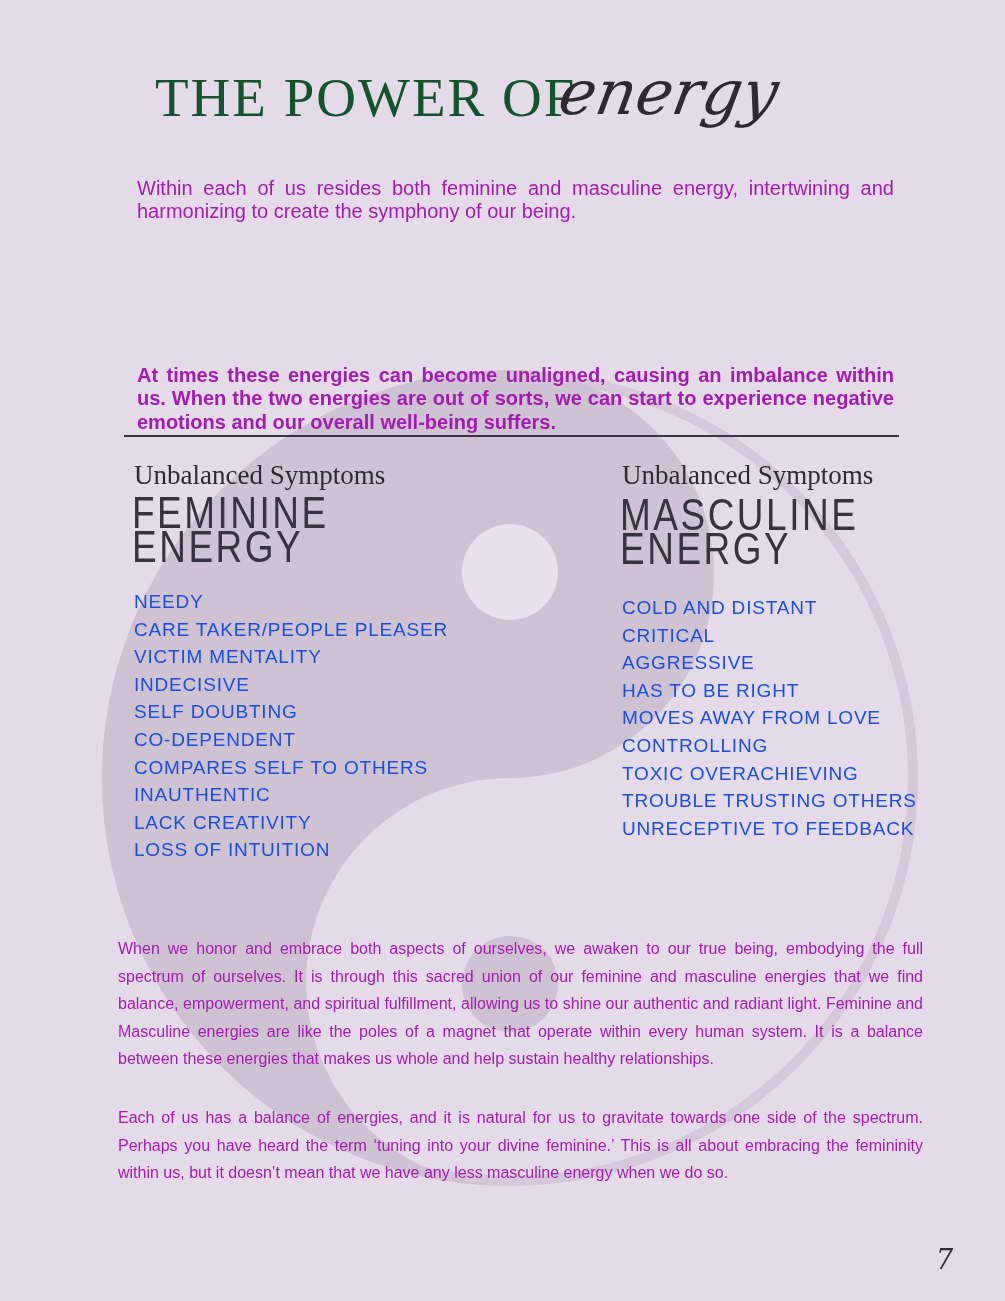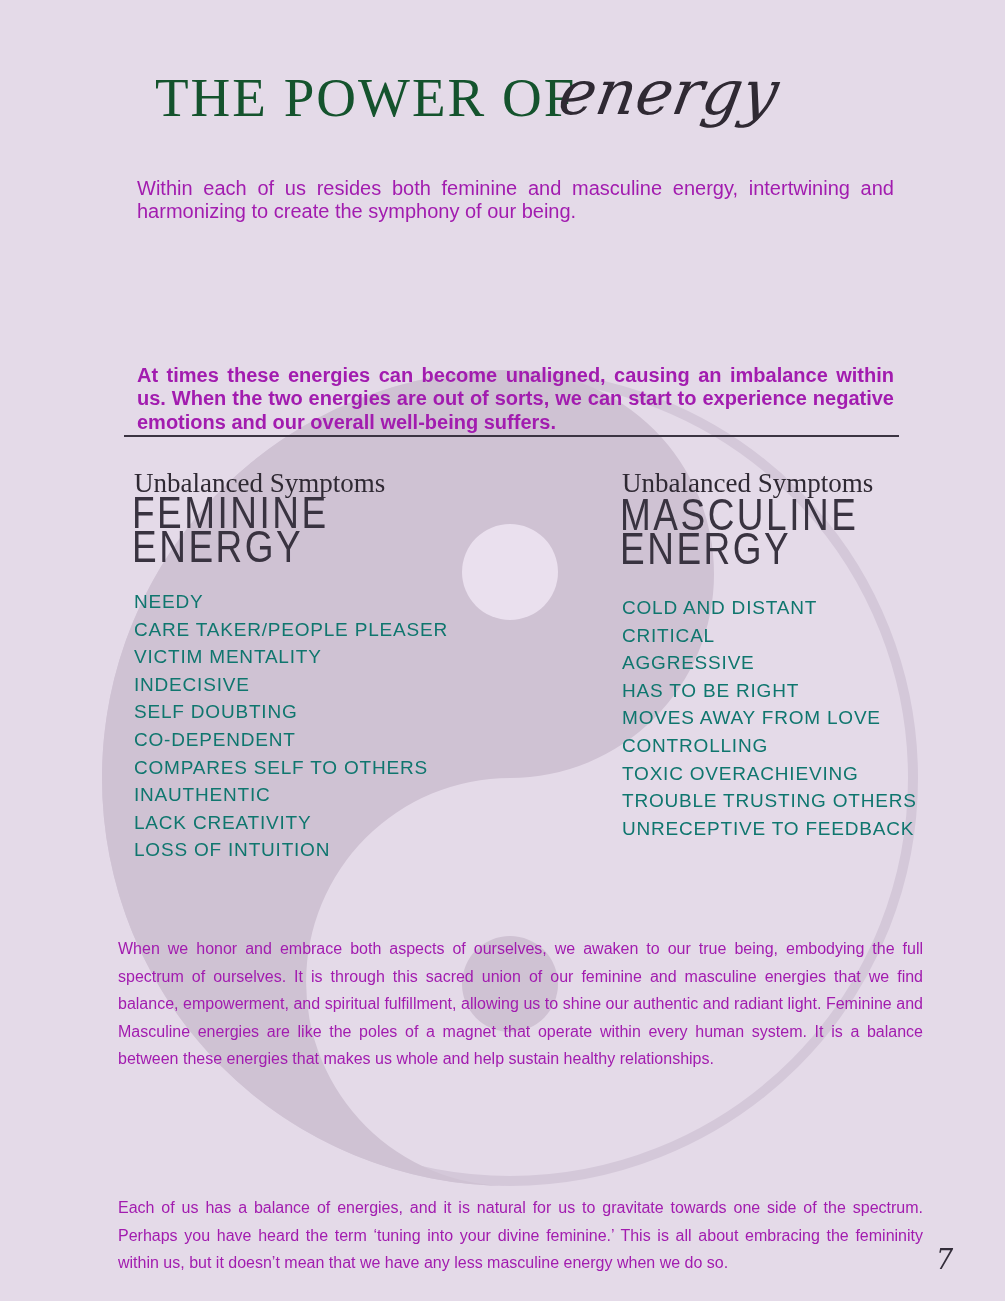--- a/index.html
+++ b/index.html
@@ -34,34 +34,34 @@
   .para.bottom{left:118px;width:805px;line-height:27.5px;font-size:16px;}
 
   .divider{
     position:absolute;left:124px;top:435px;width:775px;z-index:1;
     border:none;border-top:2px solid #3b3442;margin:0;
   }
 
   .eyebrow{
     position:absolute;z-index:1;
     font-family:"Liberation Serif",serif;
-    font-size:27px;color:#2f2933;white-space:nowrap;margin-top:8px;
+    font-size:27px;color:#2f2933;white-space:nowrap;
   }
   .col-heading{
     position:absolute;z-index:1;
     font-size:44px;line-height:34px;letter-spacing:3px;
     font-weight:400;color:#393340;
     transform:scaleX(0.84);transform-origin:0 0;white-space:nowrap;
   }
   .col-heading span{display:block;}
 
   .symptom-list{
     position:absolute;z-index:1;
     font-size:19px;line-height:27.6px;letter-spacing:0.8px;
-    color:#0f766e;white-space:nowrap;
+    color:#1d4ed8;white-space:nowrap;
   }
   .symptom-list span{display:block;}
 
   .page-number{
     position:absolute;left:936px;top:1244px;z-index:1;
     font-family:"DejaVu Serif",serif;font-style:italic;
     font-size:27px;color:#332d3a;
   }
 </style>
 </head>
@@ -113,17 +113,17 @@
     <span>AGGRESSIVE</span>
     <span>HAS TO BE RIGHT</span>
     <span>MOVES AWAY FROM LOVE</span>
     <span>CONTROLLING</span>
     <span>TOXIC OVERACHIEVING</span>
     <span>TROUBLE TRUSTING OTHERS</span>
     <span>UNRECEPTIVE TO FEEDBACK</span>
   </div>
 
   <p class="para bottom" style="top:919px;">When we honor and embrace both aspects of ourselves, we awaken to our true being, embodying the full spectrum of ourselves. It is through this sacred union of our feminine and masculine energies that we find balance, empowerment, and spiritual fulfillment, allowing us to shine our authentic and radiant light. Feminine and Masculine energies are like the poles of a magnet that operate within every human system. It is a balance between these energies that makes us whole and help sustain healthy relationships.</p>
-  <p class="para bottom" style="top:1178px;">Each of us has a balance of energies, and it is natural for us to gravitate towards one side of the spectrum. Perhaps you have heard the term ‘tuning into your divine feminine.’ This is all about embracing the femininity within us, but it doesn’t mean that we have any less masculine energy when we do so.</p>
+  <p class="para bottom" style="top:1088px;">Each of us has a balance of energies, and it is natural for us to gravitate towards one side of the spectrum. Perhaps you have heard the term ‘tuning into your divine feminine.’ This is all about embracing the femininity within us, but it doesn’t mean that we have any less masculine energy when we do so.</p>
 
   <div class="page-number">7</div>
 
 </div>
 
 </body></html>

